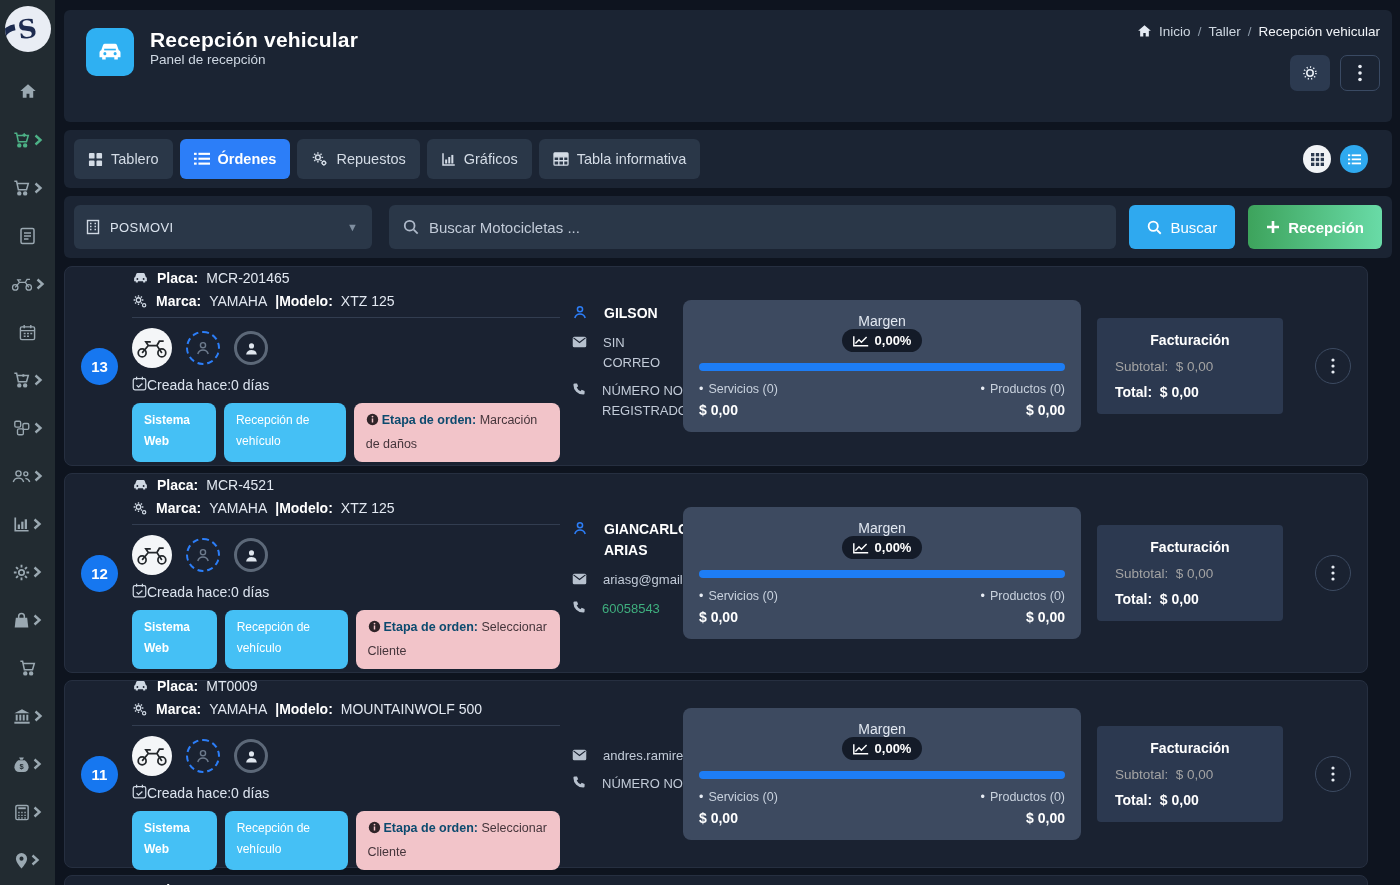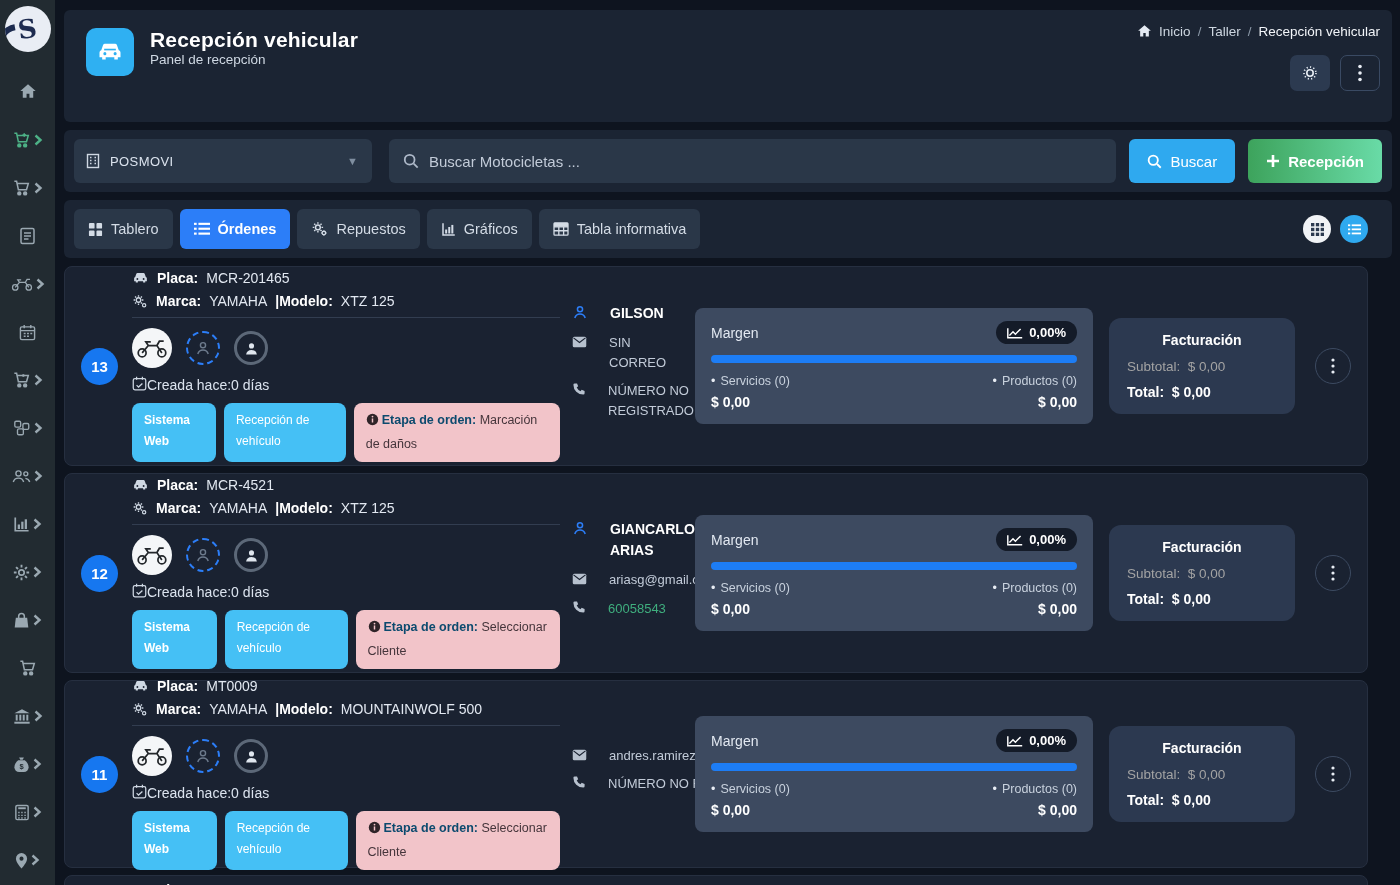--- a/index.html
+++ b/index.html
@@ -76,38 +76,38 @@
   .ring-avatar { width:34px; height:34px; border-radius:50%; border:3px solid #5c6878; display:flex; align-items:center; justify-content:center; color:#dfe6ee; }
   .created-line { font-size:14px; color:#dbe3ee; display:flex; align-items:center; gap:0; margin-bottom:9px; }
   .badges-row { display:flex; gap:8px; align-items:stretch; }
   .badge-blue { background:#45c0f5; color:#fff; font-weight:bold; font-size:12px; border-radius:8px; padding:7px 12px; line-height:1.7; max-width:88px; }
   .badge-blue.w2 { max-width:124px; font-weight:normal; }
   .badge-pink { background:#f2c4c9; color:#45353b; font-size:12.5px; border-radius:8px; padding:7px 12px; line-height:1.7; max-width:215px; }
   .badge-pink b { color:#0c4a6e; }
   .badge-pink .icn { display:inline-block; vertical-align:-2px; margin-right:3px; color:#2f2428; }
 
   .customer-block { flex:1 1 110px; min-width:106px; max-width:200px; padding-right:14px; }
-  .cust-row { display:flex; gap:22px; margin-bottom:9px; align-items:flex-start; }
+  .cust-row { display:flex; gap:16px; margin-bottom:9px; align-items:flex-start; }
   .cust-name { font-size:14px; font-weight:bold; color:#fff; line-height:1.5; }
   .cust-sub { font-size:13px; color:#c2cbd8; line-height:1.5; }
   .cust-sub.green { color:#3fae7e; }
   .cust-row .icn { flex:0 0 auto; margin-top:1px; }
   .icn.blue { color:#2c7ef8; }
   .icn.gray { color:#b7c1ce; }
 
   .margin-panel { flex:0 1 398px; min-width:330px; background:#3d4a60; border-radius:8px; padding:13px 16px 14px 16px; margin-right:16px; }
-  .margin-head { display:flex; align-items:center; justify-content:space-between; margin-bottom:11px; }
+  .margin-head { display:flex; align-items:center; justify-content:space-between; margin-bottom:11px;flex-direction:column; }
   .margin-label { font-size:14px; color:#e2e8f1; }
   .margin-badge { background:#141b28; color:#fff; font-weight:bold; font-size:13px; border-radius:13px; padding:4px 11px; display:flex; align-items:center; gap:6px; }
   .progress { height:8px; border-radius:4px; background:#1d7df5; margin-bottom:11px; }
   .split { display:flex; justify-content:space-between; font-size:12.5px; color:#c8d1dd; margin-bottom:6px; }
   .split .dot { color:#e8edf4; margin-right:5px; }
   .split-amt { display:flex; justify-content:space-between; font-size:14px; font-weight:bold; color:#fff; }
 
-  .billing-panel { flex:0 0 186px; background:#2c3950; border-radius:12px; padding:14px 18px; margin-right:20px; }
+  .billing-panel { flex:0 0 186px; background:#2c3950; border-radius:4px; padding:14px 18px; margin-right:32px; }
   .billing-title { font-size:14px; font-weight:bold; color:#fff; text-align:center; margin-bottom:11px; }
   .billing-sub { font-size:13.5px; color:#a3a3a3; margin-bottom:10px; }
   .billing-total { font-size:14px; font-weight:bold; color:#fff; }
 
   .card-menu { width:36px; height:36px; border-radius:50%; border:1.5px solid #3c4a61; color:#e8edf4;
     display:flex; align-items:center; justify-content:center; cursor:pointer; flex:0 0 auto; }
 
   .partial-card { background:#1a2231; border:1px solid #262f40; border-radius:8px; height:120px; padding:6px 16px 0 67px; }
 </style>
 </head>
@@ -318,51 +318,20 @@
         </div>
         <div class="hbtn outline">
           <svg width="4" height="18" viewBox="0 0 4 18" fill="currentColor">
               <circle cx="2" cy="2.5" r="1.8"></circle>
               <circle cx="2" cy="9" r="1.8"></circle>
               <circle cx="2" cy="15.5" r="1.8"></circle>
             </svg>
         </div>
       </div>
     </div>
-  </div>
-
-  <div class="panel toolbar">
-    <div class="company-select">
-      <svg width="14" height="16" viewBox="0 0 14 16" fill="none" stroke="#cfd8e3" stroke-width="1.4">
-          <rect x="1.5" y="1.5" width="11" height="13"></rect>
-          <path d="M4 4.5h1.5M8.5 4.5H10M4 7.5h1.5M8.5 7.5H10M4 10.5h1.5M8.5 10.5H10"></path>
-        </svg>
-      <span class="lbl">POSMOVI</span>
-      <span class="caret">▼</span>
-    </div>
-    <div class="searchbox">
-      <svg width="16" height="16" viewBox="0 0 18 18" fill="none" stroke="#aeb9c9" stroke-width="2">
-          <circle cx="7.5" cy="7.5" r="5.5"></circle>
-          <path d="m12 12 4.5 4.5"></path>
-        </svg>
-      <input type="text" placeholder="Buscar Motocicletas ..." style="">
-    </div>
-    <button class="btn btn-search">
-      <svg width="15" height="15" viewBox="0 0 18 18" fill="none" stroke="#fff" stroke-width="2.2">
-          <circle cx="7.5" cy="7.5" r="5.5"></circle>
-          <path d="m12 12 4.5 4.5"></path>
-        </svg>
-      <span>Buscar</span>
-    </button>
-    <button class="btn btn-reception">
-      <svg width="14" height="14" viewBox="0 0 14 14" fill="none" stroke="#fff" stroke-width="2.6">
-          <path d="M7 1v12M1 7h12"></path>
-        </svg>
-      <span>Recepción</span>
-    </button>
   </div>
 
   <div class="panel tabsbar">
     <div class="tab">
       <svg width="15" height="15" viewBox="0 0 16 16" fill="currentColor">
           <rect x="1" y="1" width="6" height="6" rx="1"></rect>
           <rect x="9" y="1" width="6" height="6" rx="1"></rect>
           <rect x="1" y="9" width="6" height="6" rx="1"></rect>
           <rect x="9" y="9" width="6" height="6" rx="1"></rect>
         </svg>
@@ -427,20 +396,51 @@
             <rect x="4" y="0" width="10" height="1.9"></rect>
             <rect x="0" y="4.4" width="2.4" height="1.9"></rect>
             <rect x="4" y="4.4" width="10" height="1.9"></rect>
             <rect x="0" y="8.8" width="2.4" height="1.9"></rect>
             <rect x="4" y="8.8" width="10" height="1.9"></rect>
           </svg>
       </div>
     </div>
   </div>
 
+  <div class="panel toolbar">
+    <div class="company-select">
+      <svg width="14" height="16" viewBox="0 0 14 16" fill="none" stroke="#cfd8e3" stroke-width="1.4">
+          <rect x="1.5" y="1.5" width="11" height="13"></rect>
+          <path d="M4 4.5h1.5M8.5 4.5H10M4 7.5h1.5M8.5 7.5H10M4 10.5h1.5M8.5 10.5H10"></path>
+        </svg>
+      <span class="lbl">POSMOVI</span>
+      <span class="caret">▼</span>
+    </div>
+    <div class="searchbox">
+      <svg width="16" height="16" viewBox="0 0 18 18" fill="none" stroke="#aeb9c9" stroke-width="2">
+          <circle cx="7.5" cy="7.5" r="5.5"></circle>
+          <path d="m12 12 4.5 4.5"></path>
+        </svg>
+      <input type="text" placeholder="Buscar Motocicletas ..." style="">
+    </div>
+    <button class="btn btn-search">
+      <svg width="15" height="15" viewBox="0 0 18 18" fill="none" stroke="#fff" stroke-width="2.2">
+          <circle cx="7.5" cy="7.5" r="5.5"></circle>
+          <path d="m12 12 4.5 4.5"></path>
+        </svg>
+      <span>Buscar</span>
+    </button>
+    <button class="btn btn-reception">
+      <svg width="14" height="14" viewBox="0 0 14 14" fill="none" stroke="#fff" stroke-width="2.6">
+          <path d="M7 1v12M1 7h12"></path>
+        </svg>
+      <span>Recepción</span>
+    </button>
+  </div>
+
   <div class="cards">
 
     <div class="order-card">
       <div class="order-number">13</div>
       <div class="vehicle-block">
         <div class="vline">
             <span class="icn">
               <svg width="17" height="14" viewBox="0 0 24 18" fill="currentColor">
                 <path d="M4.5 7.5 6 3.2A1.8 1.8 0 0 1 7.7 2h8.6A1.8 1.8 0 0 1 18 3.2l1.5 4.3a2 2 0 0 1 1.5 1.9v4.1h-2.3v1.9h-3v-1.9H8.3v1.9h-3v-1.9H3V9.4a2 2 0 0 1 1.5-1.9Z"></path>
                 <circle cx="7.6" cy="10.4" r="1.3" fill="#1a2231"></circle>

